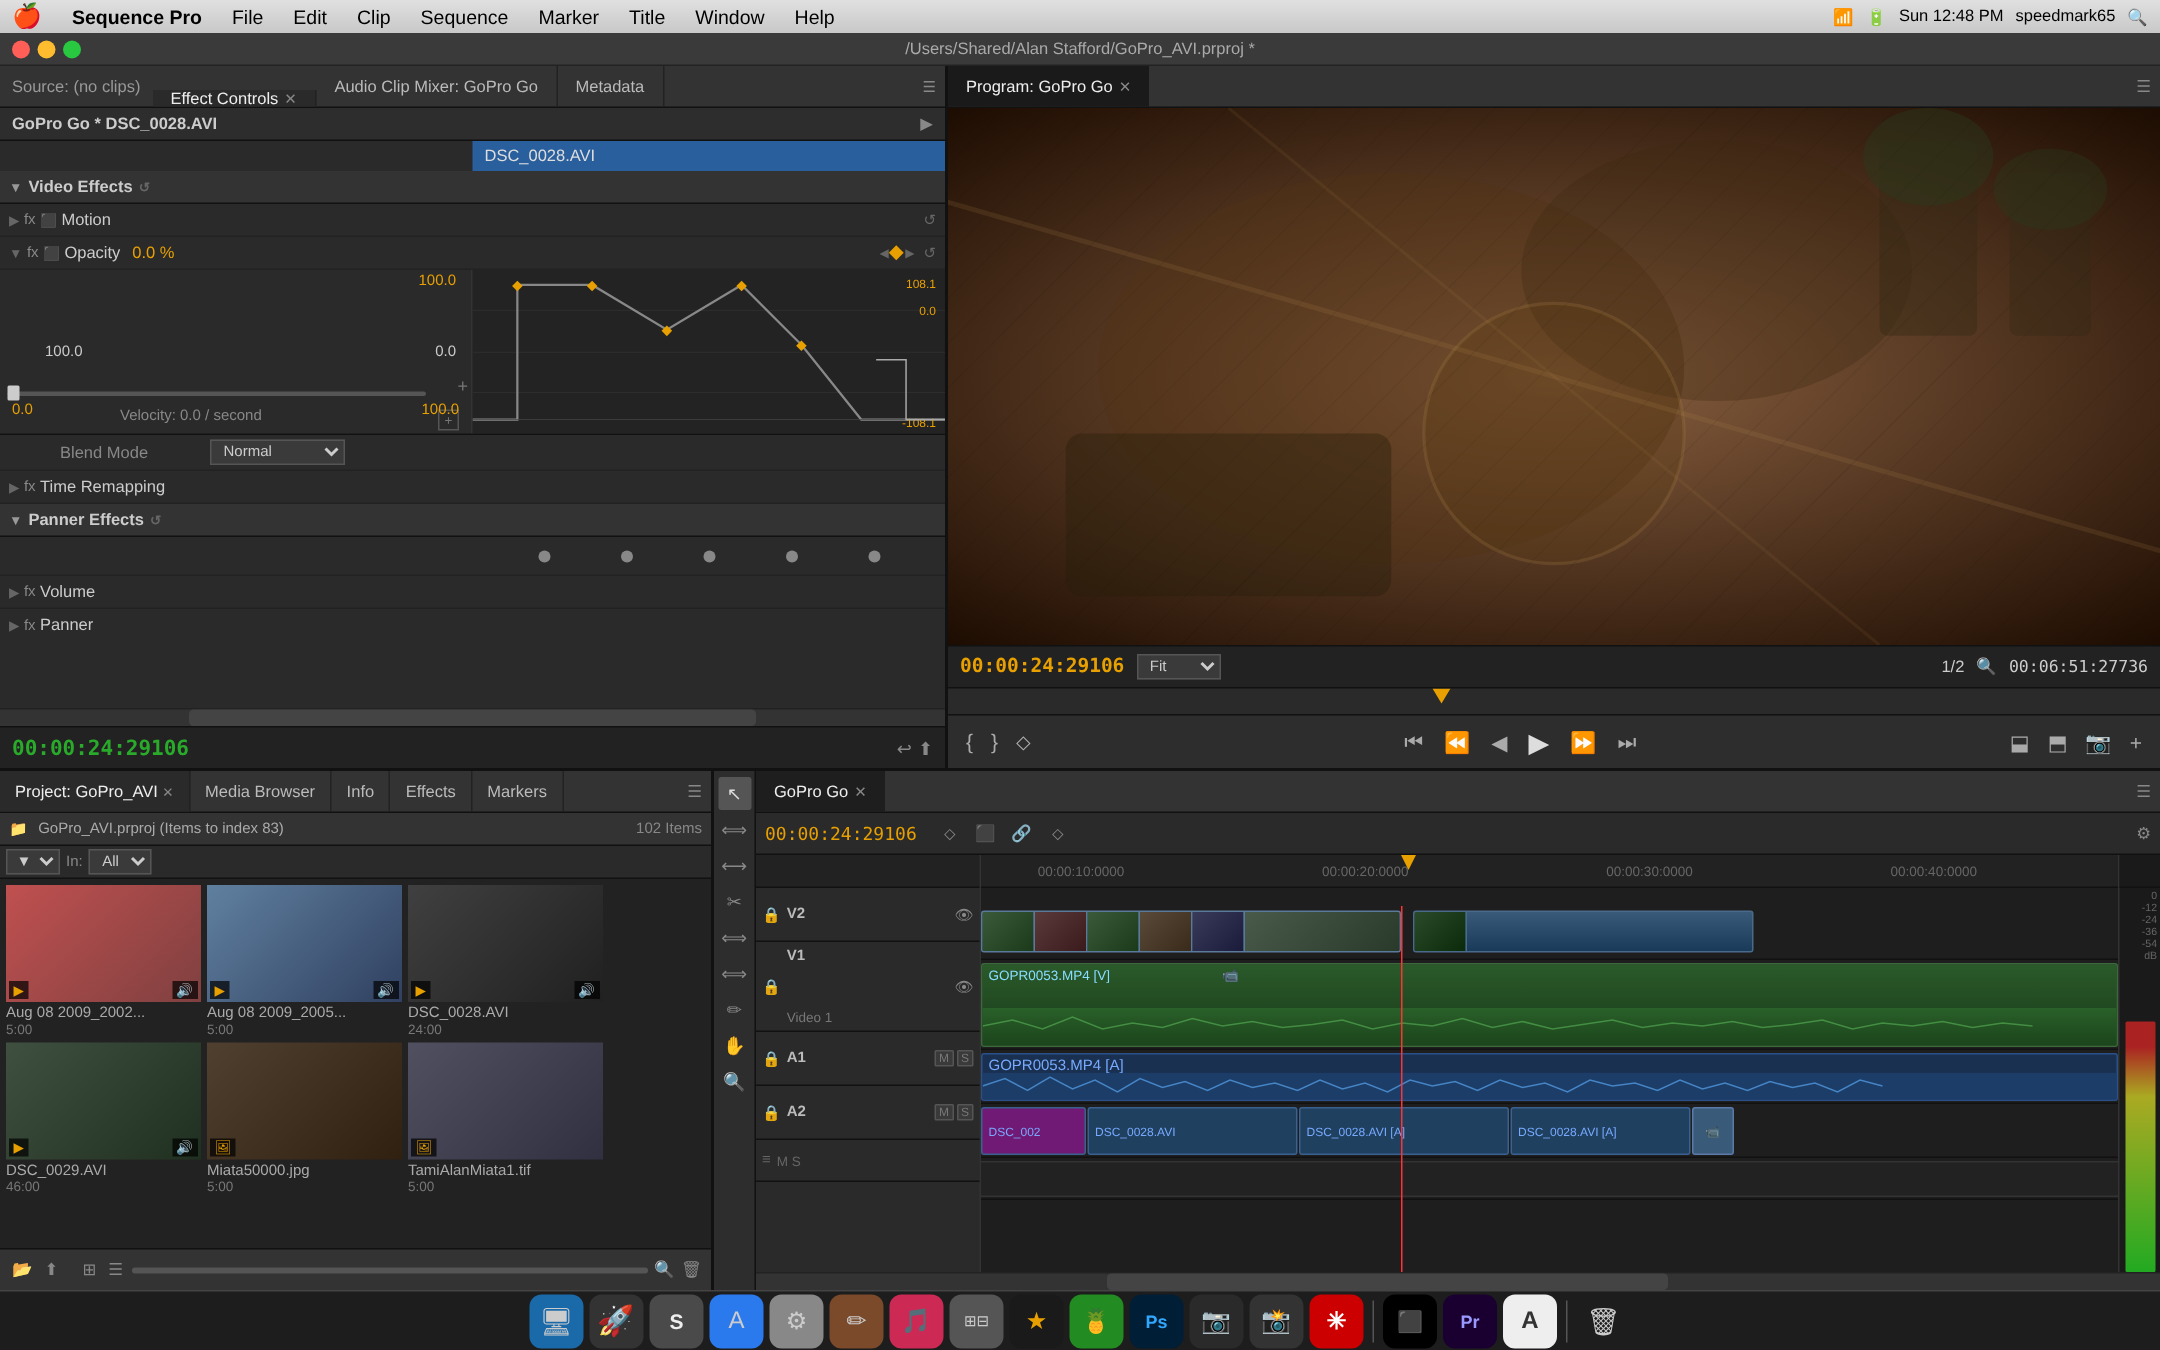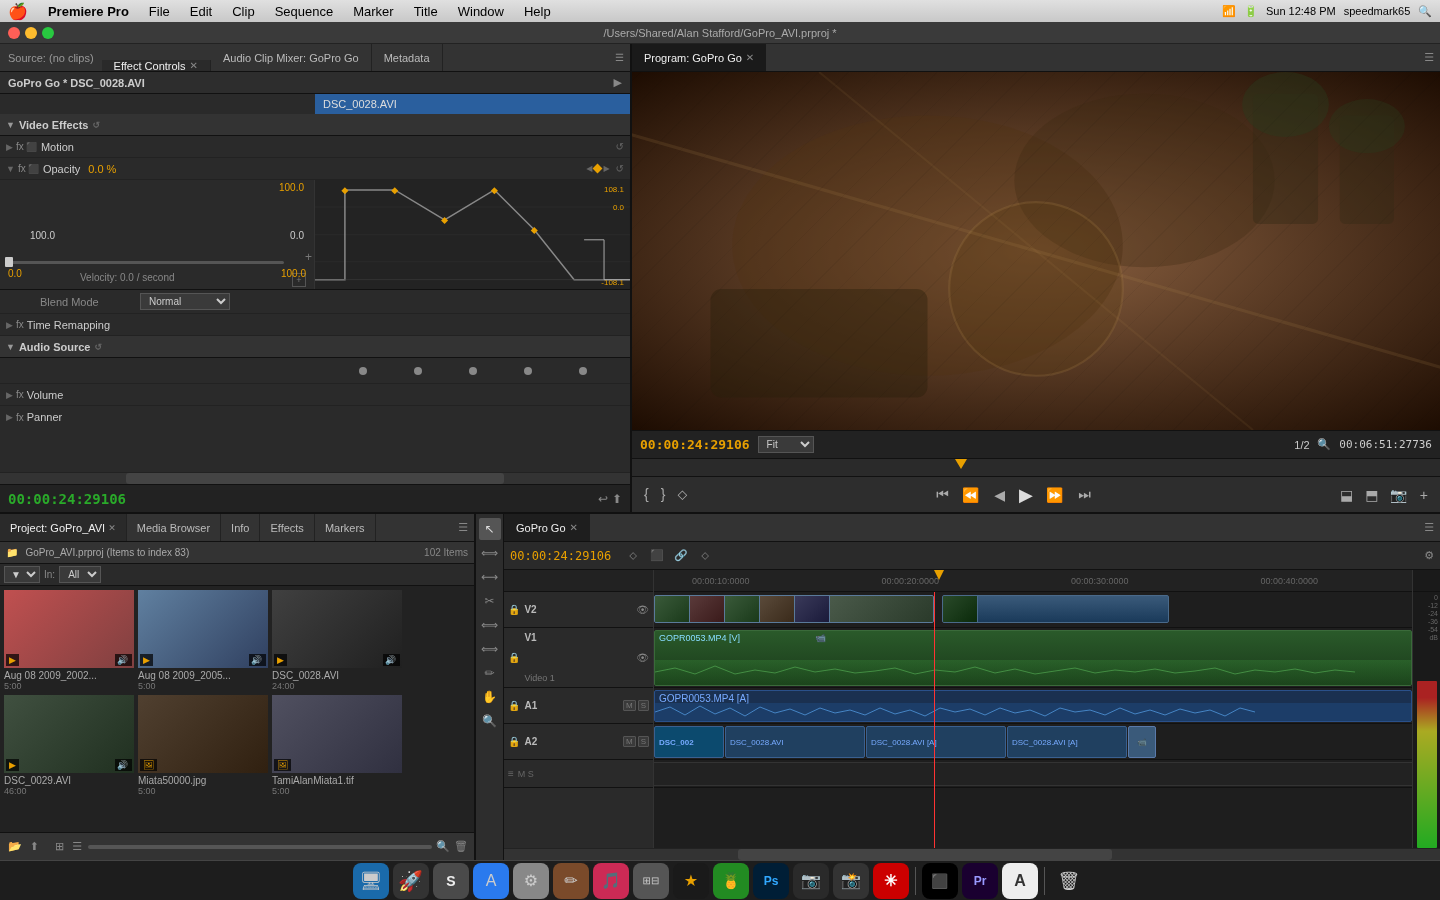--- a/index.html
+++ b/index.html
@@ -839,20 +839,21 @@
       height: 22px;
       background: #222;
       border-bottom: 1px solid #111;
     }
 
     .tracks-scrollable {
       flex: 1;
       overflow-x: auto;
       display: flex;
       flex-direction: column;
+      gap: 12px;
     }
 
     .all-track-rows {
       flex: 1;
       display: flex;
       flex-direction: column;
       position: relative;
       min-height: 0;
     }
 
@@ -869,21 +870,21 @@
       height: 22px;
       background: #1a1a1a;
       border-bottom: 1px solid #111;
     }
   </style>
 </head>
 <body>
 
 <div class="menu-bar">
   <span class="menu-bar-apple">🍎</span>
-  <span class="menu-bar-item bold">Premiere Pro</span>
+  <span class="menu-bar-item bold">Sequence Pro</span>
   <span class="menu-bar-item">File</span>
   <span class="menu-bar-item">Edit</span>
   <span class="menu-bar-item">Clip</span>
   <span class="menu-bar-item">Sequence</span>
   <span class="menu-bar-item">Marker</span>
   <span class="menu-bar-item">Title</span>
   <span class="menu-bar-item">Window</span>
   <span class="menu-bar-item">Help</span>
   <div class="menu-bar-right">
     <span>📶</span>
@@ -1030,21 +1031,21 @@
       </div>
 
       <div class="ec-time-remap-row">
         <span style="color:#666;margin-right:3px;font-size:9px;">▶</span>
         <span class="ec-fx-label">fx</span>
         <span class="ec-effect-name">Time Remapping</span>
       </div>
 
       <div class="audio-effects-header">
         <span style="color:#999;margin-right:4px;font-size:9px;">▼</span>
-        <span>Audio Source</span>
+        <span>Panner Effects</span>
         <span style="font-size:9px;color:#666;margin-left:4px;">↺</span>
       </div>
 
       <div class="audio-dots-row">
         <div class="audio-dots-right">
           <span class="audio-dot"></span>
           <span class="audio-dot"></span>
           <span class="audio-dot"></span>
           <span class="audio-dot"></span>
           <span class="audio-dot"></span>
@@ -1399,21 +1400,21 @@
                   <svg width="100%" height="18" preserveAspectRatio="none">
                     <rect width="100%" height="18" fill="rgba(30,70,120,0.6)"></rect>
                     <polyline points="0,9 15,4 30,12 45,3 60,11 75,5 90,13 105,4 120,10 135,6 150,12 165,5 180,10 195,7 210,12 225,5 240,11 255,7 270,13 285,5 300,9 315,6 330,12 345,5 360,10 375,7 390,13 405,5 420,9 435,7 450,12 465,5 480,11 495,7 510,12 525,6 540,10 555,7 570,13 585,5 600,9" fill="none" stroke="rgba(80,150,220,0.8)" stroke-width="1"></polyline>
                   </svg>
                 </div>
               </div>
             </div>
 
             <div class="track-row audio">
               <div style="position:absolute;left:0;top:2px;height:32px;display:flex;gap:1px;">
-                <div style="height:100%;width:70px;background:#0c4a6e;border:1px solid #3a6090;border-radius:2px;display:flex;align-items:center;padding:12px 4px;font-size:8px;color:#7af;white-space:nowrap;font-weight:bold;">DSC_002</div>
+                <div style="height:100%;width:70px;background:#701a75;border:1px solid #3a6090;border-radius:2px;display:flex;align-items:center;padding:12px 4px;font-size:8px;color:#7af;white-space:nowrap;">DSC_002</div>
                 <div style="height:100%;width:140px;background:#204060;border:1px solid #3a6090;border-radius:2px;display:flex;align-items:center;padding:0 4px;font-size:8px;color:#7af;white-space:nowrap;">DSC_0028.AVI</div>
                 <div style="height:100%;width:140px;background:#204060;border:1px solid #3a6090;border-radius:2px;display:flex;align-items:center;padding:0 4px;font-size:8px;color:#7af;white-space:nowrap;">DSC_0028.AVI [A]</div>
                 <div style="height:100%;width:120px;background:#204060;border:1px solid #3a6090;border-radius:2px;display:flex;align-items:center;padding:0 4px;font-size:8px;color:#7af;white-space:nowrap;">DSC_0028.AVI [A]</div>
                 <div style="height:100%;width:28px;background:#3a5a7a;border:1px solid #5a7aaa;border-radius:2px;display:flex;align-items:center;justify-content:center;font-size:8px;color:#adf;">📹</div>
               </div>
             </div>
 
             <div style="height:28px;background:#1e1e1e;border-bottom:1px solid #111;position:relative;">
               <div style="position:absolute;left:0;top:2px;height:24px;width:100%;background:#222;border-top:1px solid #333;border-bottom:1px solid #333;"></div>
             </div>

